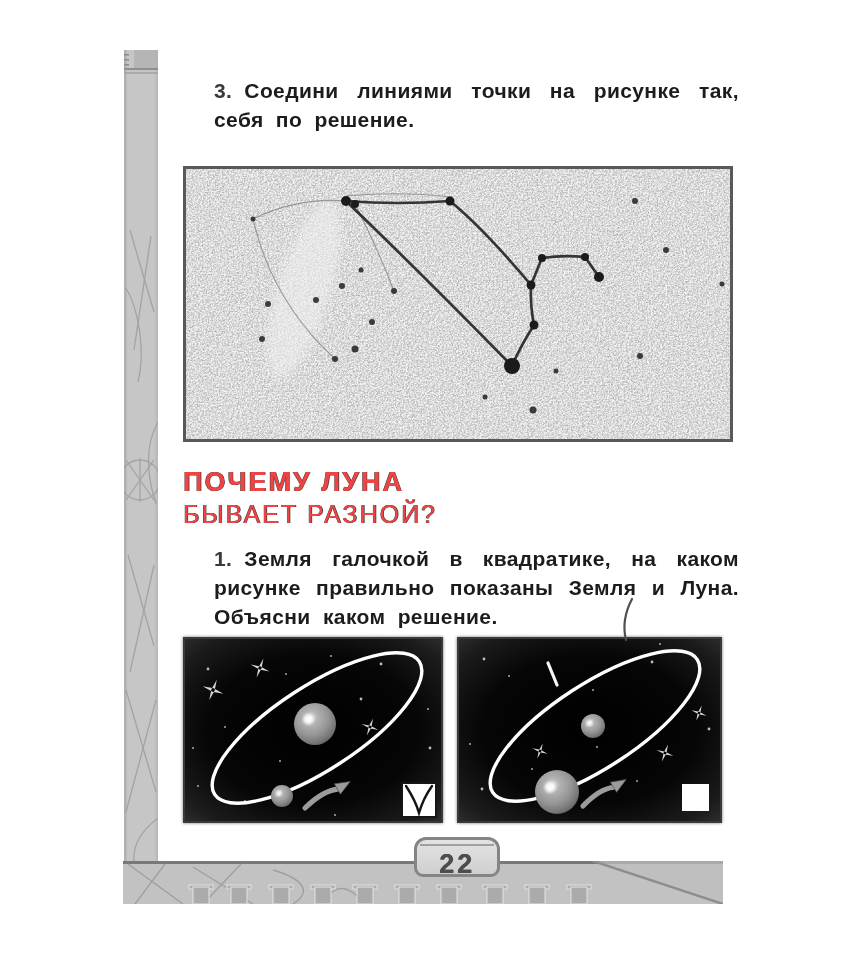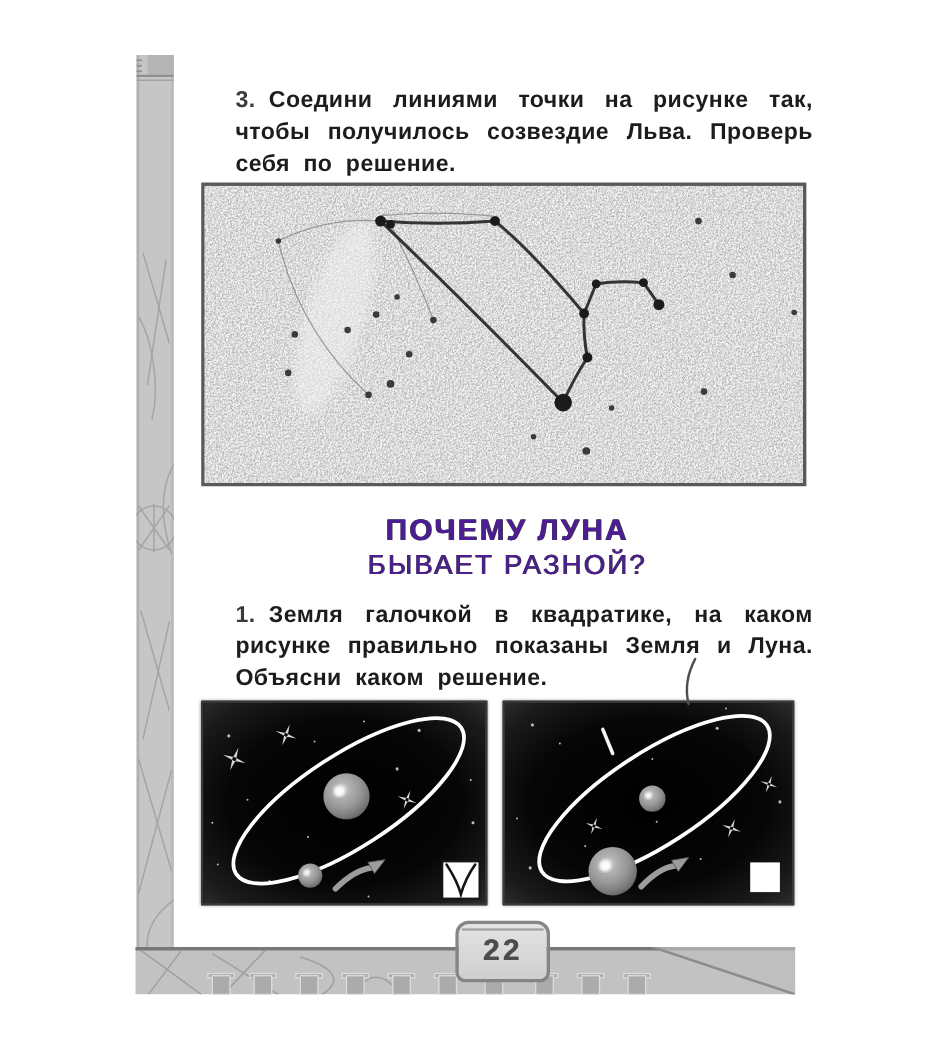--- a/index.html
+++ b/index.html
@@ -3,42 +3,42 @@
 <meta charset="utf-8">
 <style>
   html,body{margin:0;padding:0;background:#fff;}
   #page{position:relative;width:847px;height:966px;background:#fff;overflow:hidden;
         font-family:"Liberation Sans",sans-serif;}
   
   .margin-strip{position:absolute;left:124px;top:50px;}
   
   .bottom-band{position:absolute;left:123px;top:861px;}
   
-  .page-tab{position:absolute;left:414px;top:837px;width:86px;height:56px;
+  .page-tab{position:absolute;left:414px;top:837px;width:86px;height:40px;
             background:linear-gradient(#e3e3e3,#cfcfcf);
             border:3px solid #858585;border-radius:12px 12px 9px 9px;
             box-sizing:border-box;z-index:5;text-align:center;}
   .page-tab .inner-line{position:absolute;left:3px;right:3px;top:4px;border-top:2px solid #a0a0a0;}
   .page-tab span{display:inline-block;margin-top:9px;font-size:27px;font-weight:700;
                  color:#4d4d4d;letter-spacing:3px;
                  text-shadow:.5px 0 0 #4d4d4d;}
   
   .task{position:absolute;left:183px;width:556px;color:#1c1c1c;}
   .task-line{font-size:21px;font-weight:700;line-height:29px;letter-spacing:.4px;
              word-spacing:6px;white-space:nowrap;margin-left:31px;}
   .task-line.fill{white-space:normal;text-align:justify;text-align-last:justify;}
   .task-num{color:#3a3a3a;padding-right:12px;}
   #task3{top:76px;}
   #task1{top:544px;}
   
   .panel{position:absolute;left:183px;top:166px;width:550px;height:276px;
          border:3px solid #595959;box-sizing:border-box;background:#c9c9c9;}
   .panel svg{display:block;}
   
-  .heading{position:absolute;left:183px;top:466px;width:556px;text-align:center;color:#4c1d95;}
+  .heading{position:absolute;left:183px;top:466px;width:556px;color:#ef4444;}
   .heading .h1{font-size:27px;font-weight:700;letter-spacing:2px;text-transform:uppercase;
                line-height:33px;text-shadow:.7px 0 0 #3d3d3d, -.3px 0 0 #3d3d3d;}
   .heading .h2{font-size:25px;font-weight:400;letter-spacing:2px;text-transform:uppercase;
                line-height:31px;text-shadow:.7px 0 0 #3d3d3d, -.3px 0 0 #3d3d3d;}
   
   .figure{position:absolute;top:637px;height:186px;border:2px solid #3a3a3a;
           box-sizing:border-box;background:#000;box-shadow:0 0 3px rgba(0,0,0,.55);}
   #figwrap0{left:183px;width:260px;}
   #figwrap1{left:457px;width:265px;}
   .figure svg{display:block;}
@@ -135,21 +135,20 @@
     <line x1="470" y1="0" x2="600" y2="43" stroke="#8d8d8d" stroke-width="2.4"></line>
   </svg>
 
   <div class="page-tab">
     <div class="inner-line"></div>
     <span>22</span>
   </div>
 
   <div class="task" id="task3">
     <div class="task-line fill"><span class="task-num">3.</span><span>Соедини линиями точки на рисунке так,</span></div>
-    <div class="task-line fill">чтобы получилось созвездие Льва. Проверь</div>
     <div class="task-line">себя по решение.</div>
   </div>
 
   <div class="panel">
     <svg id="constellation-svg" width="544" height="270" viewBox="0 0 544 270">
         <defs>
           <filter id="specW" x="0" y="0" width="100%" height="100%">
             <feTurbulence type="fractalNoise" baseFrequency="0.55" numOctaves="2"></feTurbulence>
             <feColorMatrix type="matrix" values="0 0 0 0 1  0 0 0 0 1  0 0 0 0 1  2 2 2 0 -2.4"></feColorMatrix>
           </filter>

